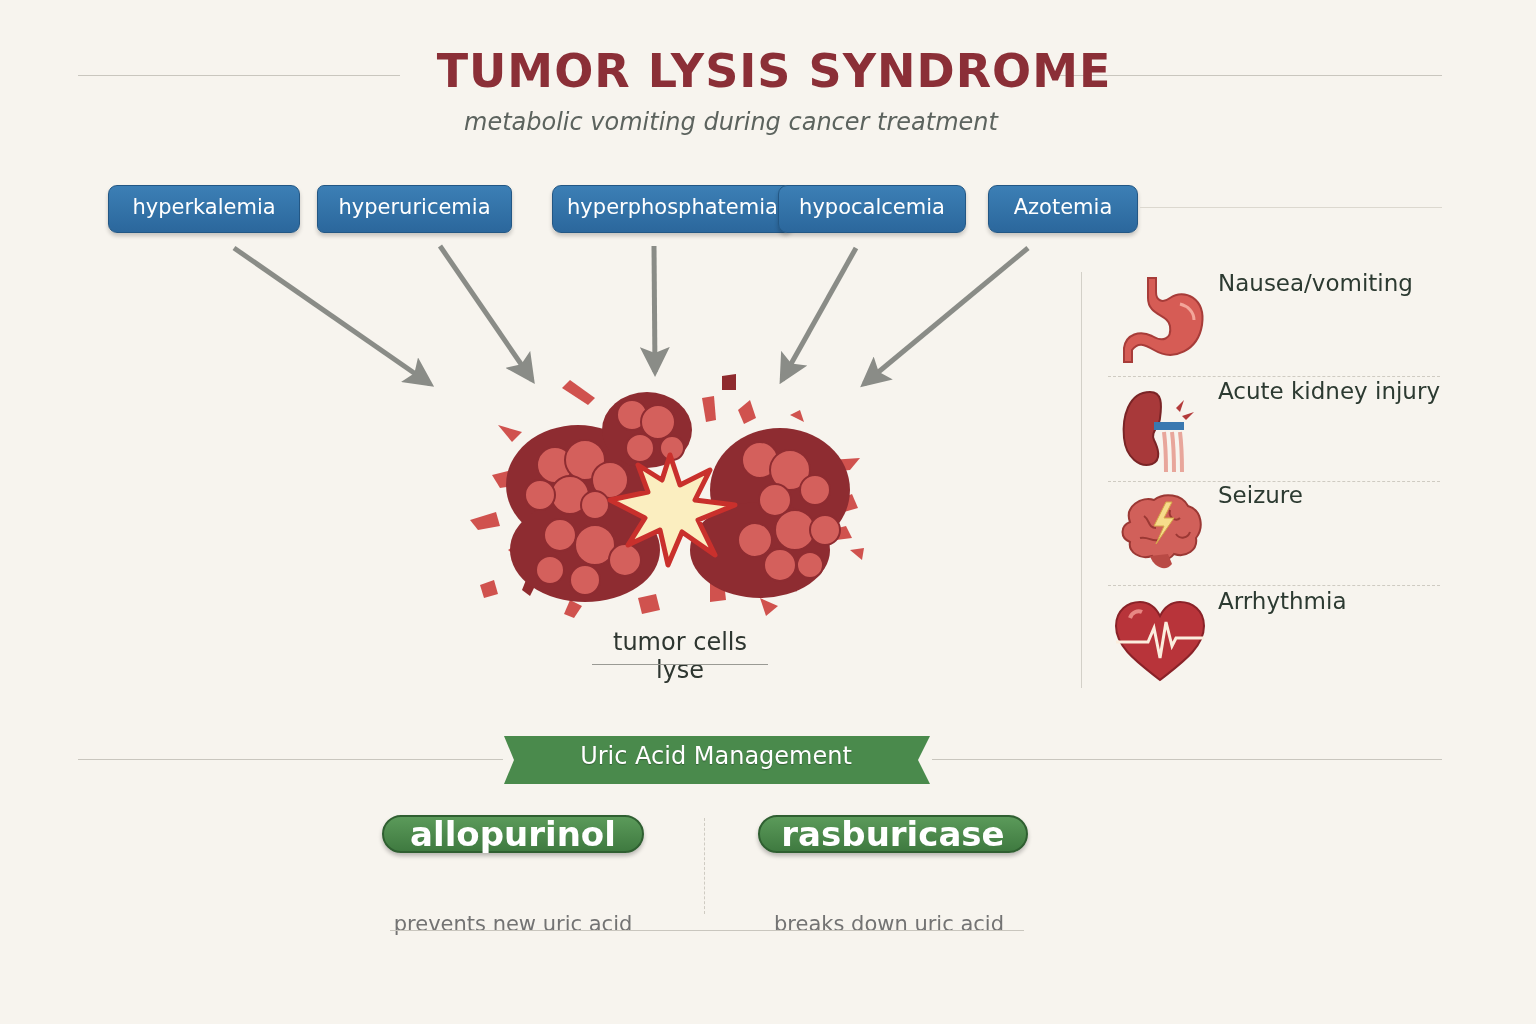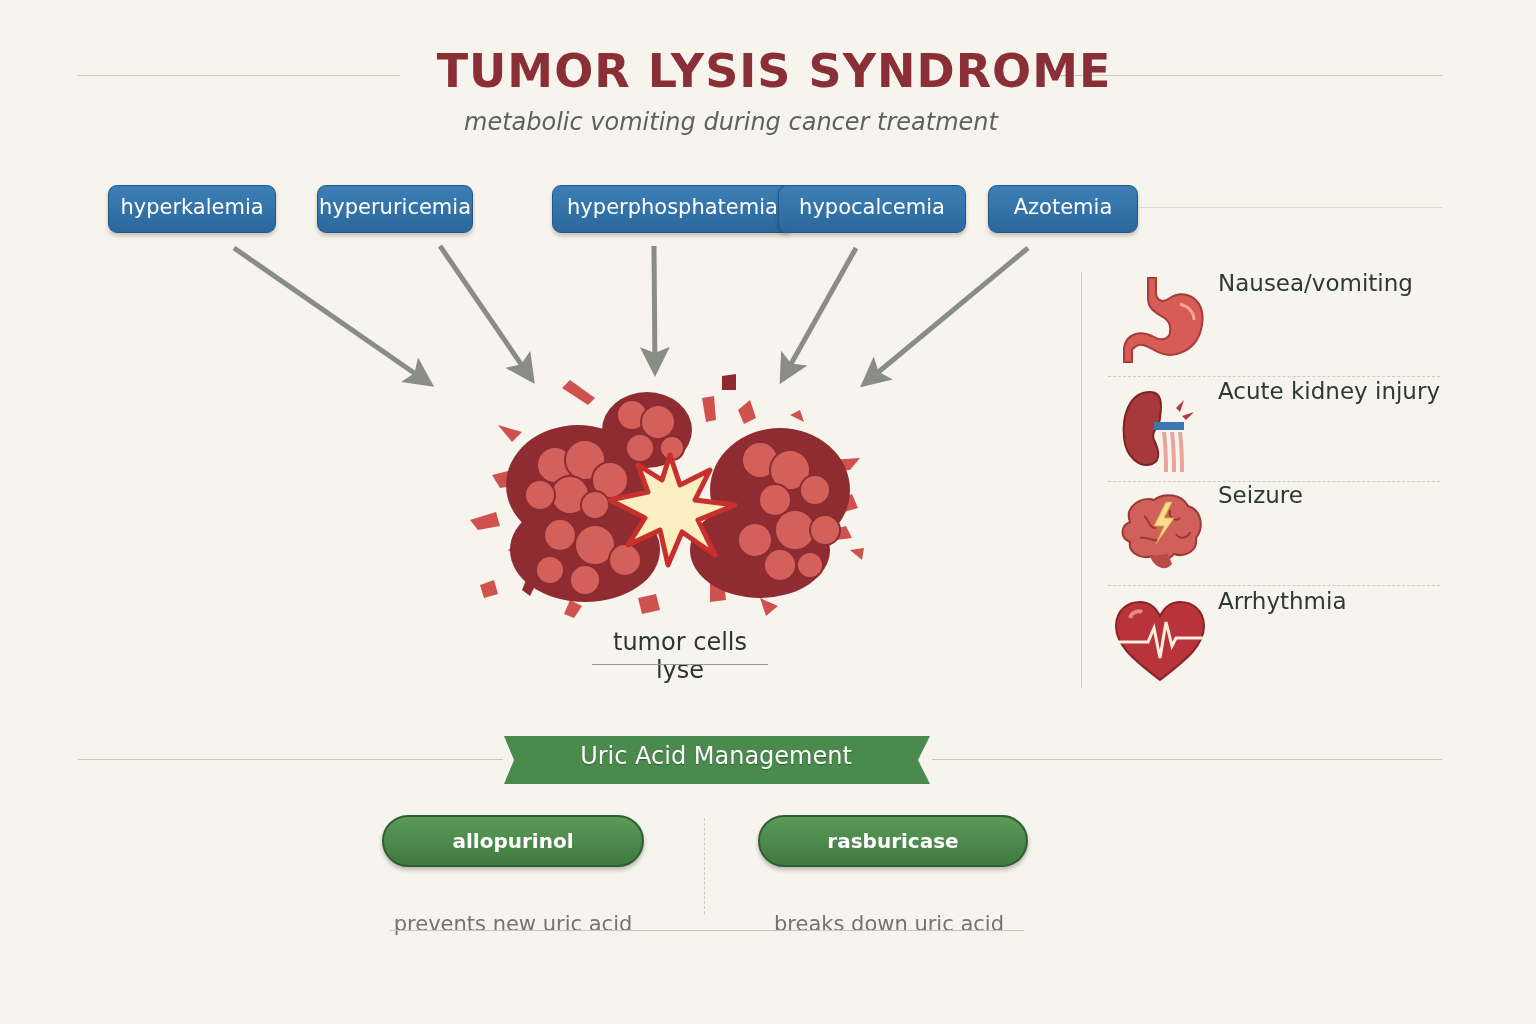--- a/index.html
+++ b/index.html
@@ -41,44 +41,44 @@
     position: absolute; left: 590px; width: 180px; top: 628px; text-align: center;
     font-family: "DejaVu Sans", sans-serif; font-size: 24px; color: #2e3630;
   }
   .caption-line { position: absolute; left: 592px; top: 664px; width: 176px; height: 1px; background: #9a9a94; }
   .banner-text {
     position: absolute; left: 500px; width: 432px; top: 742px; text-align: center;
     font-family: "DejaVu Sans", sans-serif; font-size: 24px; color: #fff;
     text-shadow: 0 1px 1px rgba(0,0,0,0.3);
   }
   .drug {
-    position: absolute; top: 815px; height: 52px; border-radius: 28px;
+    position: absolute; top: 815px; height: 38px; border-radius: 28px;
     background: linear-gradient(#5b9a5a, #3f7a40);
     border: 2px solid #2f5f31;
     box-shadow: 0 3px 4px rgba(0,0,0,0.25);
-    color: #fff; font-family: "DejaVu Sans", sans-serif; font-weight: bold; font-size: 20px;
+    color: #fff; font-family: "DejaVu Sans", sans-serif; font-weight: bold; font-size: 34px;
     display: flex; align-items: center; justify-content: center;
   }
   .drug-desc {
     position: absolute; top: 912px; text-align: center;
     font-family: "DejaVu Sans", sans-serif; font-size: 21px; color: #737373;
   }
 </style>
 </head>
 <body>
 
 <div class="hline" style="left:78px; top:75px; width:322px;"></div>
 <div class="hline" style="left:1052px; top:75px; width:390px;"></div>
 <div class="title">TUMOR LYSIS SYNDROME</div>
 <div class="subtitle">metabolic vomiting during cancer treatment</div>
 
-<div class="pill" style="left:108px; width:168px;">
+<div class="pill" style="left:108px; width:192px;">
     <span>hyperkalemia</span>
   </div>
-<div class="pill" style="left:317px; width:156px;">
+<div class="pill" style="left:317px; width:195px;border-radius:7px;">
     <span>hyperuricemia</span>
   </div>
 <div class="pill" style="left:528px; width:241px;margin-left:24px;">
     <span>hyperphosphatemia</span>
   </div>
 <div class="pill" style="left:778px; width:188px;">
     <span>hypocalcemia</span>
   </div>
 <div class="pill" style="left:988px; width:150px;">
     <span>Azotemia</span>

